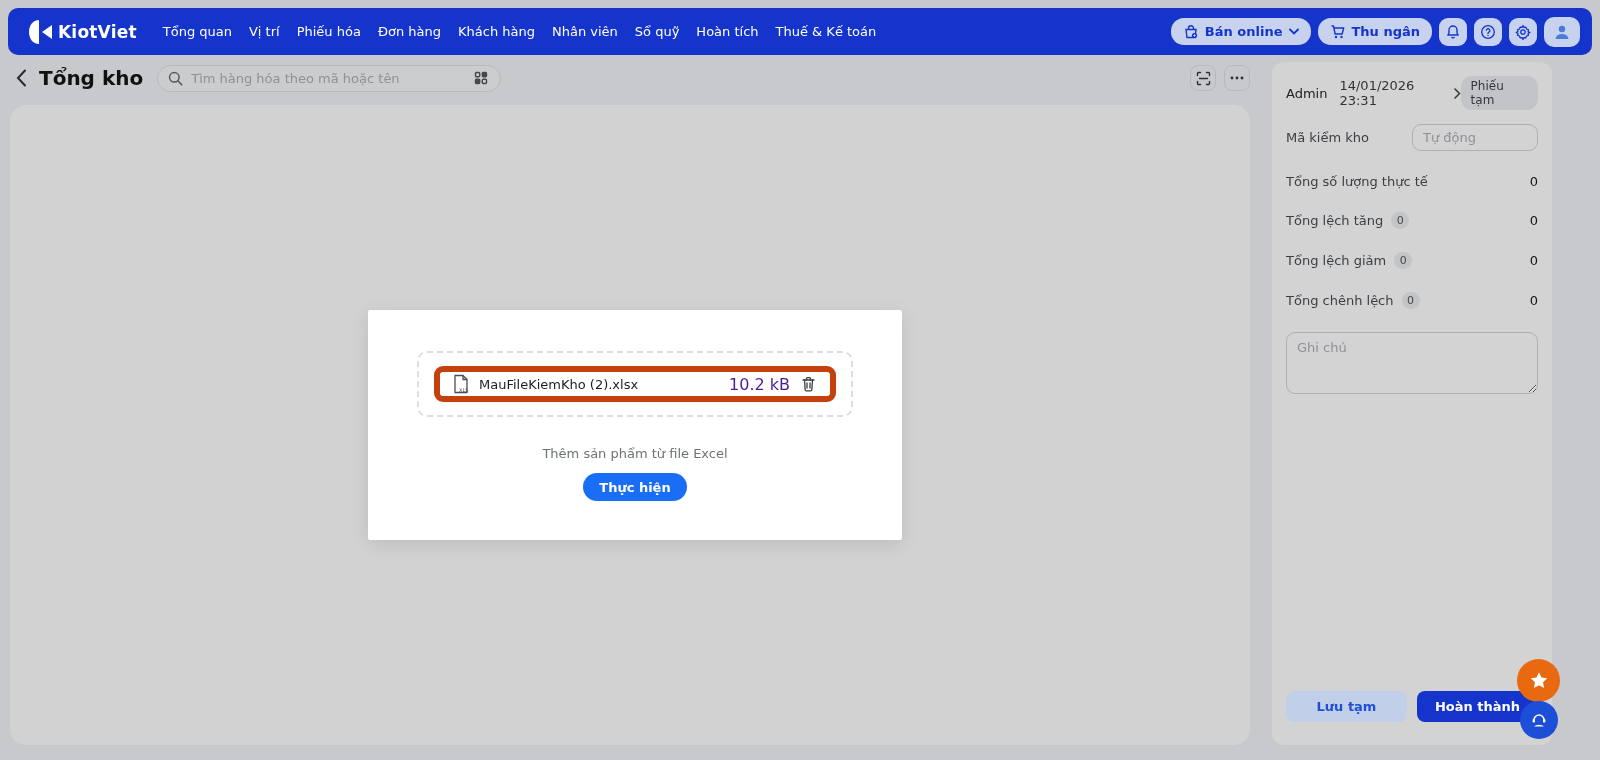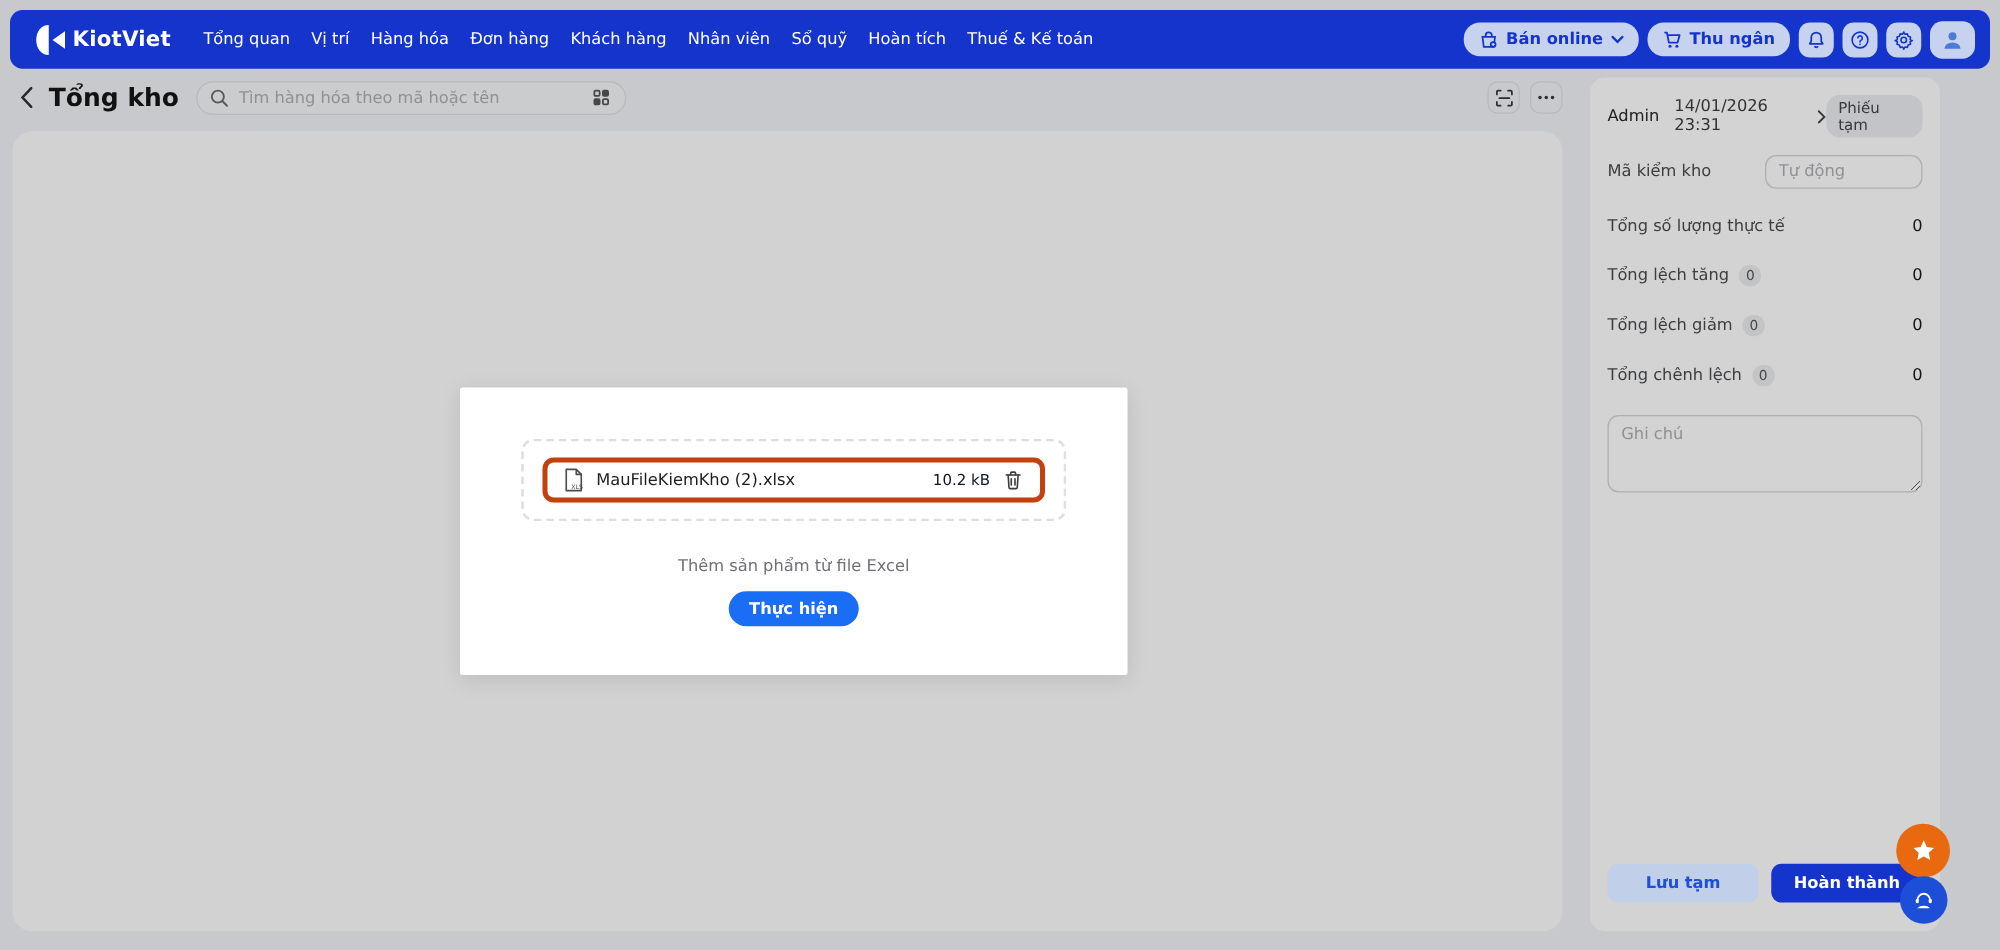--- a/index.html
+++ b/index.html
@@ -78,26 +78,26 @@
     position:absolute;left:368px;top:310px;width:534px;height:230px;
     background:#ffffff;border-radius:2px;
     box-shadow:0 4px 18px rgba(0,0,0,.10);
     padding:41px 49px 0 49px;
   }
   .dropzone{
     border:2px dashed #dcdee2;border-radius:10px;height:66px;
     padding:13px 15px;
   }
   .file-card{
-    background:#fff;border:4px solid #c2410c;border-radius:9px;height:36px;
+    background:#fff;border:6px solid #c2410c;border-radius:9px;height:36px;
     display:flex;align-items:center;gap:9px;padding:0 12px;
     box-shadow:0 1px 2px rgba(0,0,0,.04);
   }
   .file-name{font-size:13px;color:#1c1e21;}
-  .file-size{margin-left:auto;font-size:12px;color:#0f172a;text-align:right;}
+  .file-size{margin-left:auto;font-size:16px;color:#4c1d95;text-align:right;}
   .trash-btn{background:none;border:none;cursor:pointer;display:flex;align-items:center;padding:2px;}
   .modal-hint{text-align:center;color:#6e7277;font-size:13px;margin-top:29px;}
   .modal-actions{display:flex;justify-content:center;margin-top:12px;}
   .primary-btn{
     background:var(--primary-blue);color:#fff;border:none;border-radius:14px;
     height:28px;padding:0 16px;font-size:13px;font-weight:bold;cursor:pointer;
     font-family:inherit;
   }
   
   .sidebar{
@@ -161,21 +161,21 @@
       <svg width="30" height="26" viewBox="0 0 30 26">
         <path d="M11 1 C5 1 1 6 1 13 C1 20 5 25 11 25 Z" fill="#fff"></path>
         <path d="M24 6 L14 13 L24 20 Z" fill="#fff"></path>
       </svg>
     </span>
     <span class="brand-name">KiotViet</span>
   </div>
   <div class="nav-items">
     <span class="nav-item">Tổng quan</span>
     <span class="nav-item">Vị trí</span>
-    <span class="nav-item">Hàng hóa</span>
+    <span class="nav-item">Phiếu hóa</span>
     <span class="nav-item">Đơn hàng</span>
     <span class="nav-item">Khách hàng</span>
     <span class="nav-item">Nhân viên</span>
     <span class="nav-item">Sổ quỹ</span>
     <span class="nav-item">Hoàn tích</span>
     <span class="nav-item">Thuế &amp; Kế toán</span>
   </div>
   <div class="nav-right">
     <button class="nav-pill">
       <span>

